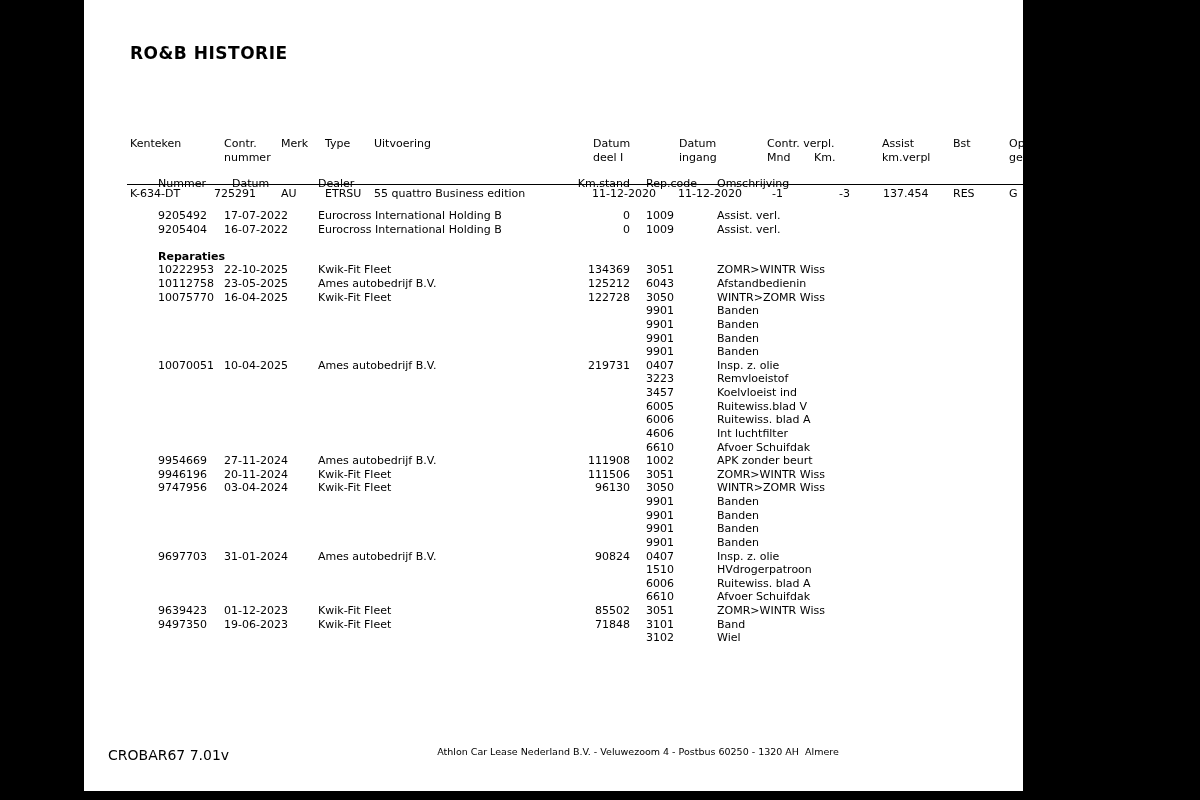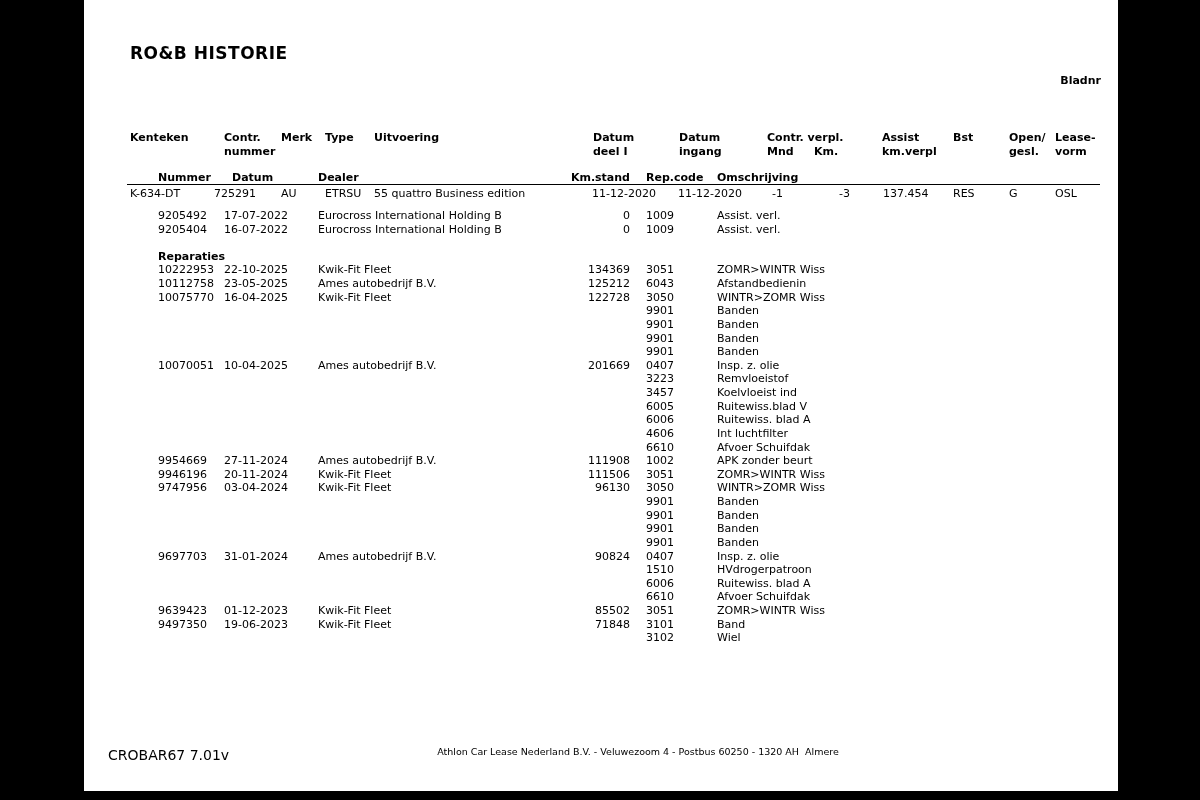--- a/index.html
+++ b/index.html
@@ -1,26 +1,26 @@
 <!DOCTYPE html>
 <html><head>
 <meta charset="utf-8">
 <style>
   html,body{margin:0;padding:0;}
   body{
     width:1200px;height:800px;background:#000;position:relative;overflow:hidden;
     font-family:"DejaVu Sans","Liberation Sans",sans-serif;color:#000;
   }
   #page{
-    position:absolute;left:84px;top:0;width:1034px;height:791px;background:#fff;
+    position:absolute;left:84px;top:0;width:939px;height:791px;background:#fff;
   }
   .abs{position:absolute;white-space:pre;}
   #title{left:46px;top:43px;font-size:17px;font-weight:bold;letter-spacing:0.5px;}
   #bladnr{left:935px;top:74px;width:82px;text-align:right;font-size:11px;font-weight:bold;}
-  .h{position:absolute;font-size:11px;font-weight:bold;line-height:14px;white-space:pre;}
+  .h{position:absolute;font-size:11px;font-weight:normal;line-height:14px;white-space:pre;margin-top:6px;}
   .v{position:absolute;font-size:11px;line-height:13px;white-space:pre;}
   
   .h-kenteken{left:46px;top:131px;}
   .h-contrnr{left:140px;top:131px;}
   .h-merk{left:197px;top:131px;}
   .h-type{left:241px;top:131px;}
   .h-uitvoering{left:290px;top:131px;}
   .h-datumdeel{left:509px;top:131px;}
   .h-datumingang{left:595px;top:131px;}
   .h-contrverpl{left:683px;top:131px;}
@@ -189,21 +189,21 @@
         <span class="rc c-datum"></span>
         <span class="rc c-dealer"></span>
         <span class="rc c-km"></span>
         <span class="rc c-code">9901</span>
         <span class="rc c-oms">Banden</span>
       </div>
       <div class="trow" style="top: 358.82px;">
         <span class="rc c-nummer">10070051</span>
         <span class="rc c-datum">10-04-2025</span>
         <span class="rc c-dealer">Ames autobedrijf B.V.</span>
-        <span class="rc c-km">201669</span>
+        <span class="rc c-km">219731</span>
         <span class="rc c-code">0407</span>
         <span class="rc c-oms">Insp. z. olie</span>
       </div>
       <div class="trow" style="top: 372.44px;">
         <span class="rc c-nummer"></span>
         <span class="rc c-datum"></span>
         <span class="rc c-dealer"></span>
         <span class="rc c-km"></span>
         <span class="rc c-code">3223</span>
         <span class="rc c-oms">Remvloeistof</span>

